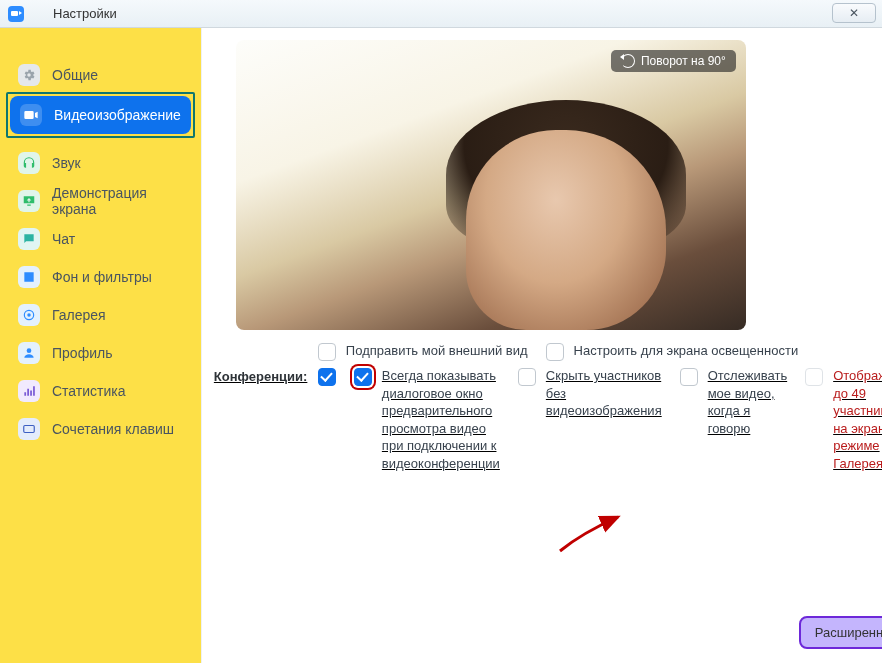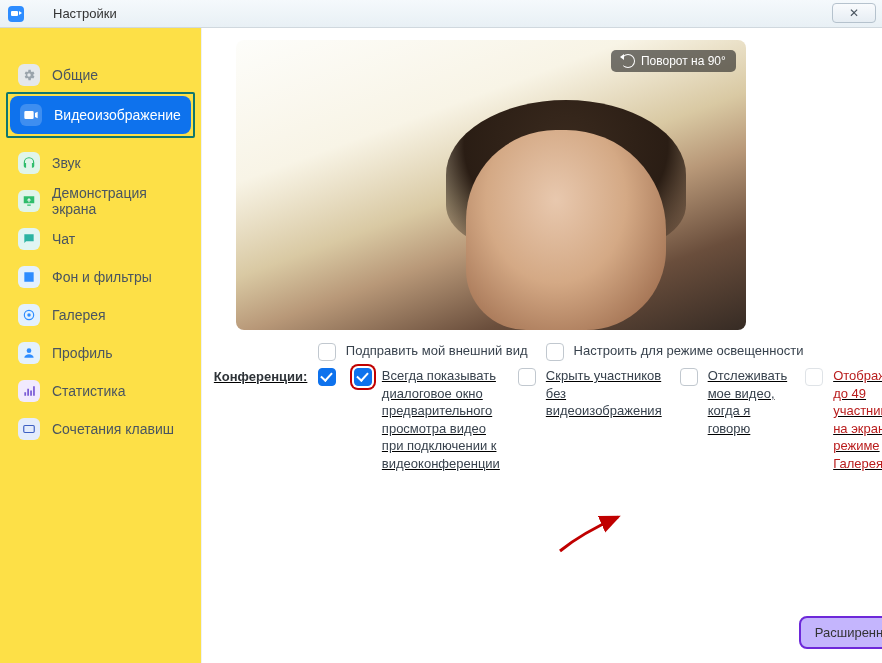--- a/index.html
+++ b/index.html
@@ -357,21 +357,21 @@
 
     <div class="options-area">
       <div class="section-label"></div>
       <div class="options-col">
         <div class="opt-row">
           <div class="cb"></div>
           <span>Подправить мой внешний вид</span>
         </div>
         <div class="opt-row">
           <div class="cb"></div>
-          <span>Настроить для режиме освещенности</span>
+          <span>Настроить для экрана освещенности</span>
         </div>
       </div>
     </div>
 
     <div class="options-area" style="margin-top:6px;text-decoration:underline;">
       <div class="section-label">Конференции:</div>
       <div class="options-col">
         <div class="opt-row">
           <div class="cb checked"></div>
         </div>

